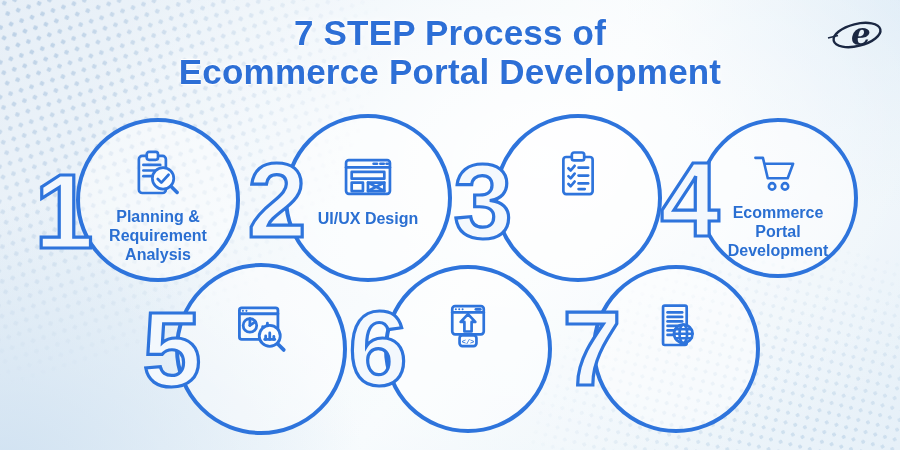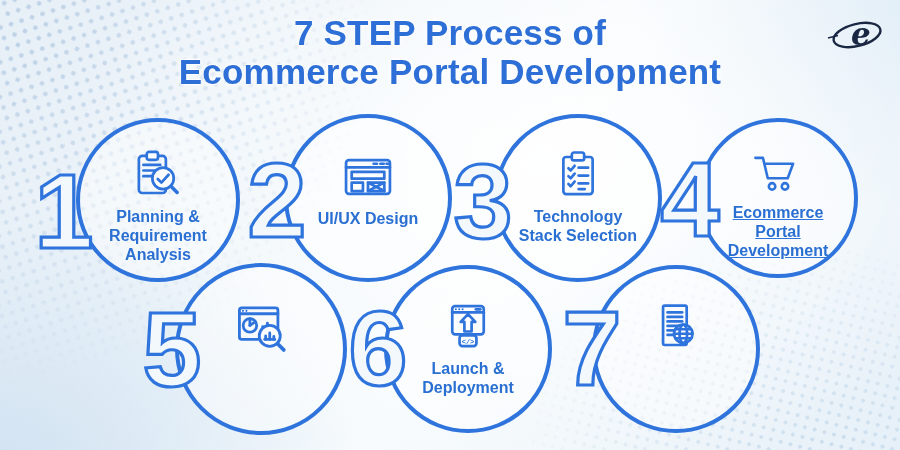--- a/index.html
+++ b/index.html
@@ -135,25 +135,23 @@
       <rect x="11" y="8" width="26" height="33" rx="2.5"></rect>
       <rect class="fillwhite" x="18.5" y="4" width="11" height="7" rx="2"></rect>
       <path d="M15.5,18 L17.5,20 L21,15.8"></path>
         <path d="M24.5,17.5 H33"></path>
       <path d="M15.5,25 L17.5,27 L21,22.8"></path>
         <path d="M24.5,24.5 H33"></path>
       <path d="M15.5,32 L17.5,34 L21,29.8"></path>
         <path d="M24.5,31.5 H33"></path>
       <path d="M24.5,36.5 H30"></path>
     </svg>
-    <div class="label">Technology
-Stack Selection</div>
-  </div>
-
-  <div class="content" style="left:778px; top:150px;text-decoration:underline;">
+  </div>
+
+  <div class="content" style="left:778px; top:150px;">
     <svg class="icon" width="56" height="48" viewBox="0 0 52 44">
       <path d="M5,7 H12 L16.5,26 H35 L40,12.5 H13.5"></path>
       <circle cx="20.5" cy="33.5" r="3"></circle>
       <circle cx="32.5" cy="33.5" r="3"></circle>
     </svg>
     <div class="label">Ecommerce
 Portal
 Development</div>
   </div>
 
@@ -184,22 +182,20 @@
       <rect x="10" y="5.5" width="28" height="25" rx="2.5"></rect>
       <path d="M10,11 H38"></path>
       <circle class="dot" cx="13.2" cy="8.3" r="0.9"></circle>
         <circle class="dot" cx="16.2" cy="8.3" r="0.9"></circle>
         <circle class="dot" cx="19.2" cy="8.3" r="0.9"></circle>
       <path d="M31,8.3 h4"></path>
       <path class="fillwhite" d="M24,12.5 L30.5,19.5 H27.2 V28 H20.8 V19.5 H17.5 Z"></path>
       <rect x="16.5" y="31.5" width="15" height="9.5" rx="2.5"></rect>
       <text class="codetext" x="24" y="38.8" text-anchor="middle">&lt;/&gt;</text>
     </svg>
-    <div class="label">Launch &amp;
-Deployment</div>
   </div>
 
   <div class="content" style="left:676px; top:300px;">
     <svg class="icon" width="54" height="54" viewBox="0 0 48 48">
       <rect x="12.5" y="5" width="21" height="35" rx="1.5"></rect>
       <path d="M16.5,11 H29.5"></path>
         <path d="M16.5,15 H29.5"></path>
         <path d="M16.5,19 H29.5"></path>
       <path d="M16.5,23 H27"></path>
         <path d="M16.5,27 H24"></path>

